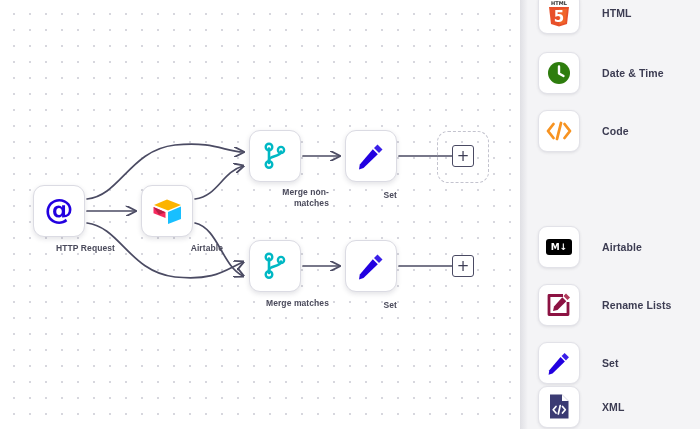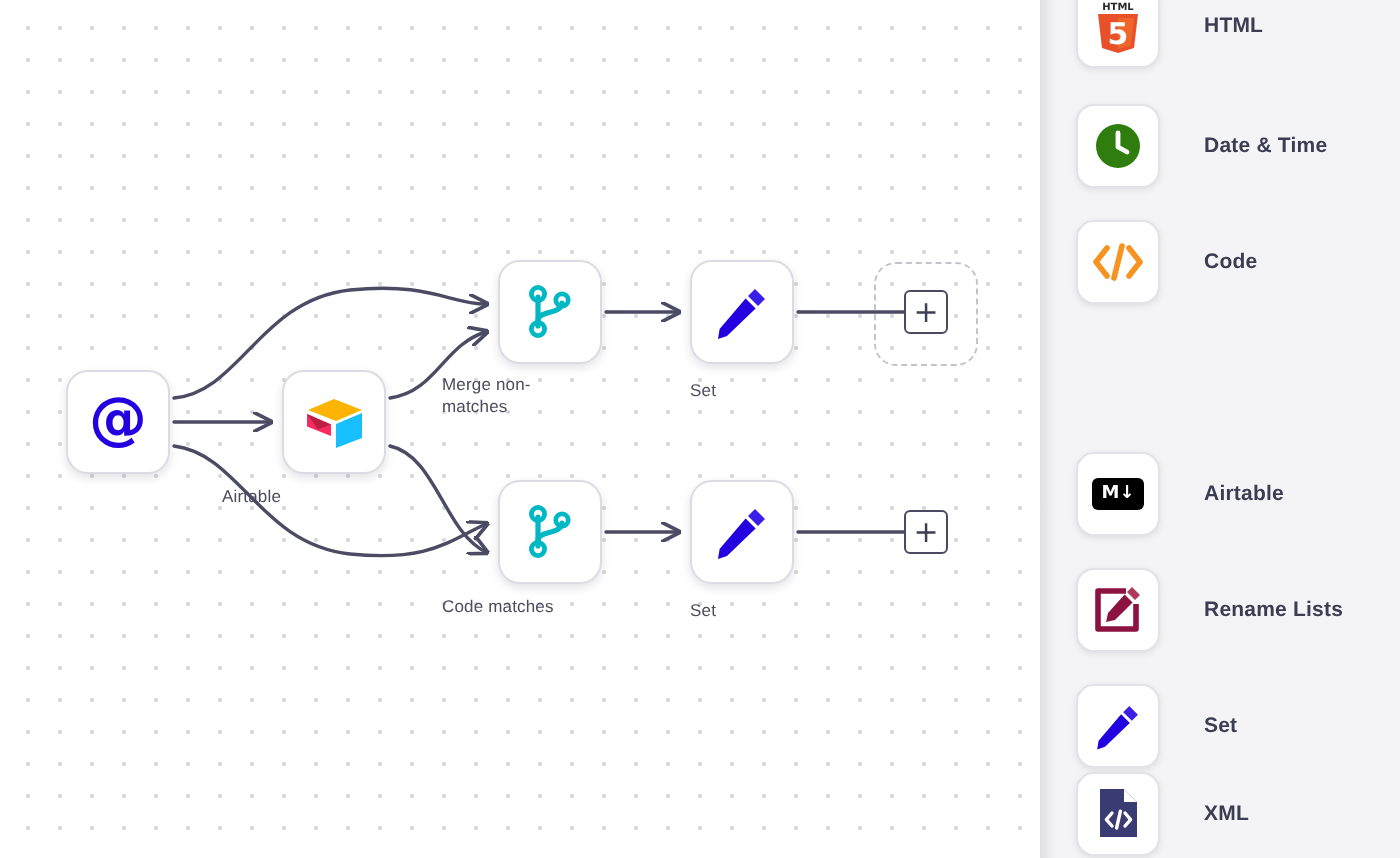--- a/index.html
+++ b/index.html
@@ -29,25 +29,25 @@
     position: absolute;
     width: 52px; height: 52px;
     background: #ffffff;
     border: 1px solid #dbdbe3;
     border-radius: 11px;
     box-shadow: 0 2px 5px rgba(40,40,60,0.13);
     display: flex; align-items: center; justify-content: center;
   }
   .node-label {
     position: absolute;
-    text-align: left;
+    text-align: right;
     font-size: 8.5px;
     line-height: 11px;
     color: #4b4b5c;
-    font-weight: 400;
+    font-weight: 700;
     white-space: pre-line;
     letter-spacing: 0.01em;
   }
 
   
   .plus-btn {
     position: absolute;
     width: 22px; height: 22px;
     background: #ffffff;
     border: 1.6px solid #4a4a63;
@@ -137,20 +137,21 @@
 
         <path d="M 399 266 L 452 266"></path>
       </g>
     </svg>
 
     <div class="node" style="left:33px; top:185px;">
       <svg width="34" height="34" viewBox="0 0 34 34">
         <text x="17" y="25" text-anchor="middle" font-family="DejaVu Sans, sans-serif" font-size="29" font-weight="700" fill="#2200e0">@</text>
       </svg>
     </div>
+    <div class="node-label" style="left:3px; top:243px; width:112px;">HTTP Request</div>
 
     <div class="node" style="left:141px; top:185px;">
       <svg width="34" height="30" viewBox="0 0 34 30">
         <path d="M 4 9 L 17 3.5 L 31 9 L 18 14.5 Z" fill="#fcb400"></path>
         <path d="M 18 16 L 31 10.5 L 31 23 L 18 28 Z" fill="#18bfff"></path>
         <path d="M 3.5 11 L 15.5 16.2 L 15.5 22 L 3.5 17.2 Z" fill="#f82b60"></path>
         <path d="M 3.5 11 L 15.5 16.2 L 9 18.8 Z" fill="#ba1e45"></path>
       </svg>
     </div>
     <div class="node-label" style="left:111px; top:243px; width:112px;">Airtable</div>
@@ -181,21 +182,21 @@
       <svg width="30" height="30" viewBox="0 0 30 30">
         <g stroke="#00b8c4" stroke-width="2.6" fill="none" stroke-linecap="round">
           <path d="M 9 7.5 L 9 22"></path>
           <path d="M 21 10.5 C 21 16 9 14.5 9 19"></path>
         </g>
         <circle cx="9" cy="6" r="3.3" fill="none" stroke="#00b8c4" stroke-width="2.4"></circle>
         <circle cx="9" cy="23.5" r="3.3" fill="none" stroke="#00b8c4" stroke-width="2.4"></circle>
         <circle cx="21" cy="9" r="3.1" fill="none" stroke="#00b8c4" stroke-width="2.4"></circle>
       </svg>
     </div>
-    <div class="node-label" style="left:221px; top:298px; width:108px;">Code matches</div>
+    <div class="node-label" style="left:221px; top:298px; width:108px;">Merge matches</div>
 
     <div class="node" style="left:345px; top:240px;">
       <svg width="30" height="30" viewBox="0 0 30 30">
         <path d="M 21.5 3.5 L 26.5 8.5 L 23 12 L 18 7 Z" fill="#3a1fe8"></path>
         <path d="M 16.8 8.2 L 21.8 13.2 L 7.5 27 L 3 28.5 L 3.8 23.5 Z" fill="#2200e0"></path>
       </svg>
     </div>
     <div class="node-label" style="left:345px; top:300px; width:52px;">Set</div>
 
     <div class="drop-zone" style="left:437px; top:131px;"></div>

